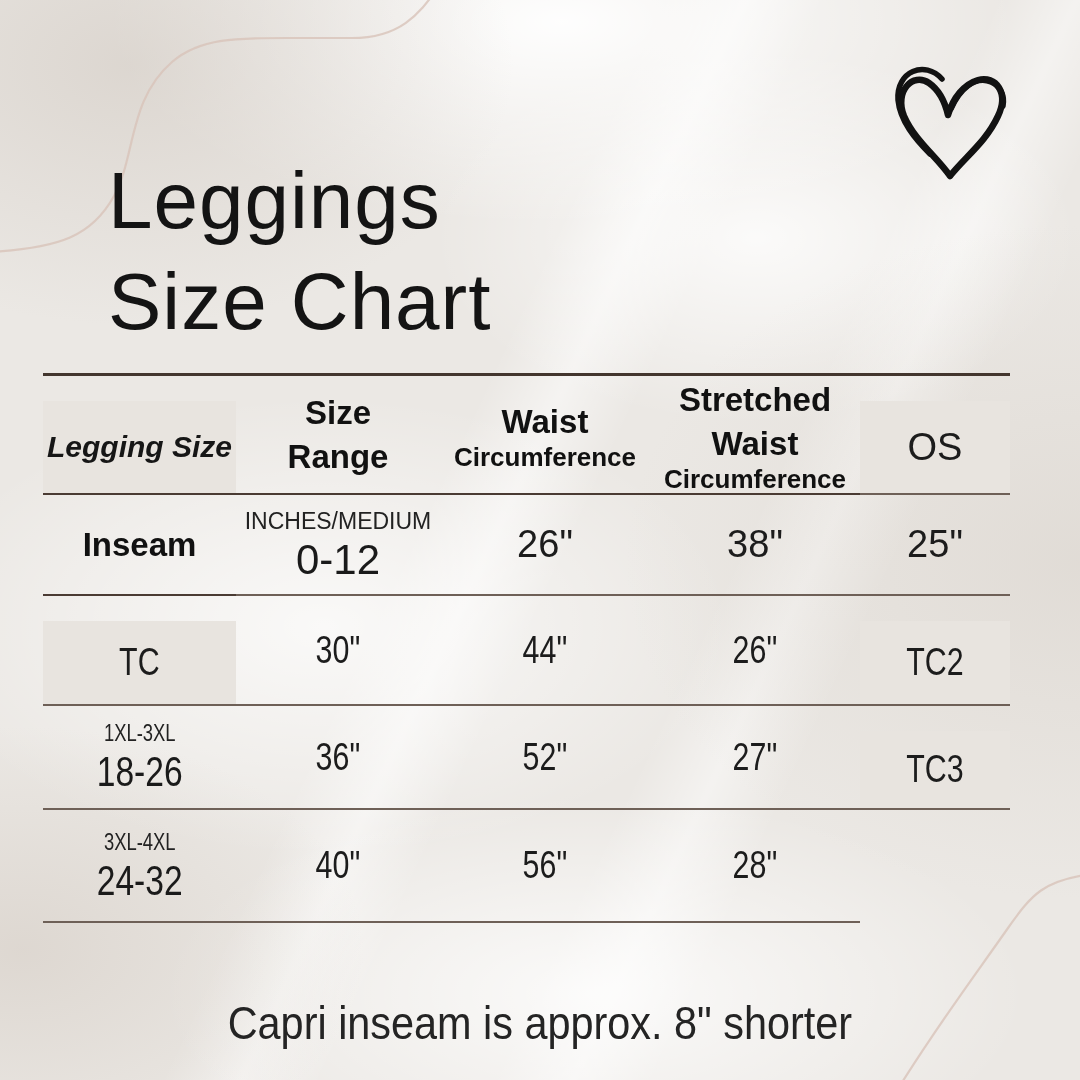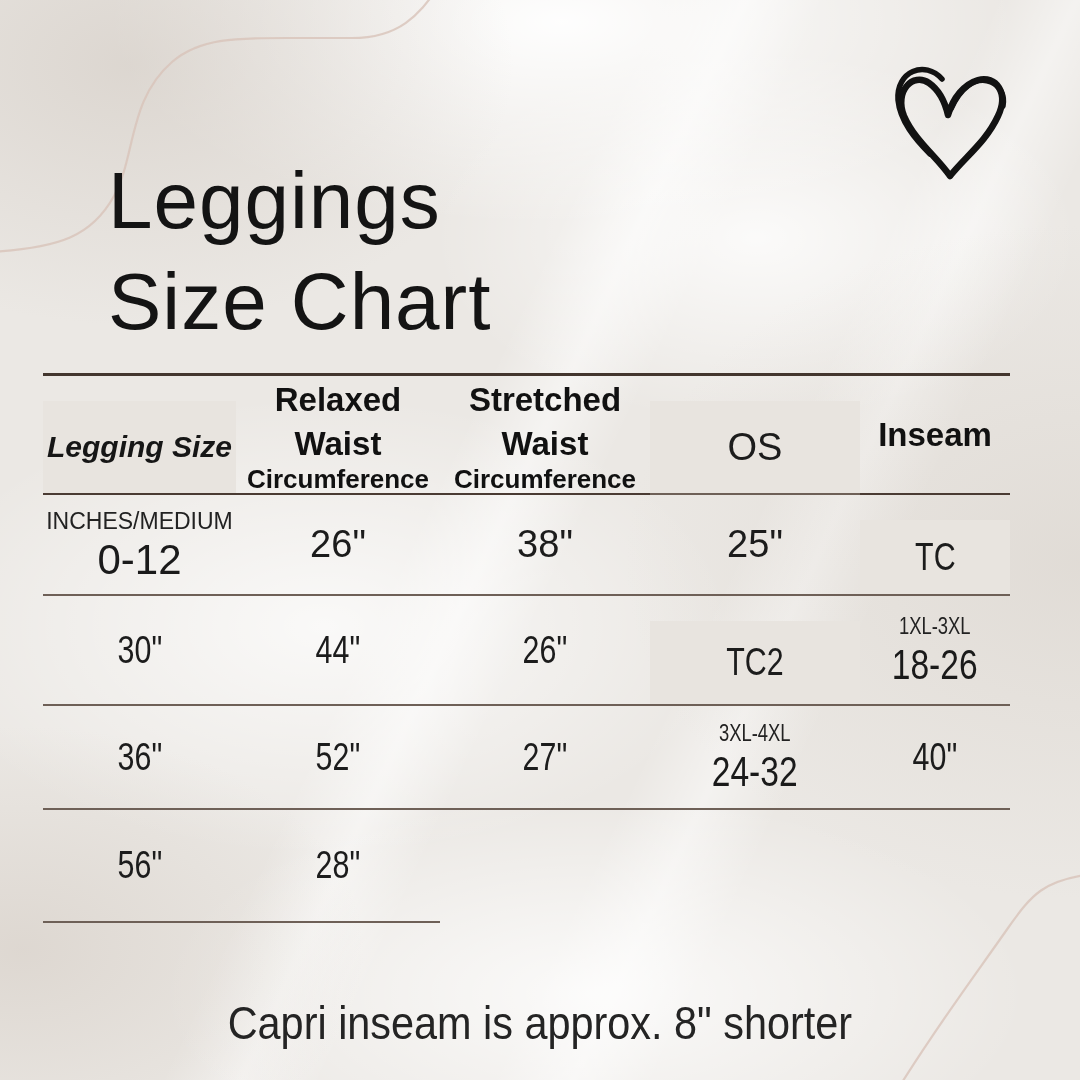--- a/index.html
+++ b/index.html
@@ -77,21 +77,24 @@
     <div>Leggings</div>
     <div>Size Chart</div>
   </div>
 
   <div class="tbl">
 
     <div class="cell hcell band">
       <span class="h-italic">Legging Size</span>
     </div>
     <div class="cell hcell">
-      <span class="h-main">Relaxed</span>
+      <span class="h-main">Size</span>
+      <span class="h-main">Range</span>
+    </div>
+    <div class="cell hcell">
       <span class="h-main">Waist</span>
       <span class="h-sub">Circumference</span>
     </div>
     <div class="cell hcell">
       <span class="h-main">Stretched</span>
       <span class="h-main">Waist</span>
       <span class="h-sub">Circumference</span>
     </div>
     <div class="cell dcell band">
       <span class="sizecode">OS</span>
@@ -141,20 +144,23 @@
     <div class="cell dcell">
       <span class="val cx">36"</span>
     </div>
     <div class="cell dcell">
       <span class="val cx">52"</span>
     </div>
     <div class="cell dcell">
       <span class="val cx">27"</span>
     </div>
 
+    <div class="cell dcell band">
+      <span class="sizecode cx">TC3</span>
+    </div>
     <div class="cell dcell">
       <span class="stack cx">
         <span class="rangetop">3XL-4XL</span>
         <span class="rangebig">24-32</span>
       </span>
     </div>
     <div class="cell dcell">
       <span class="val cx">40"</span>
     </div>
     <div class="cell dcell">

